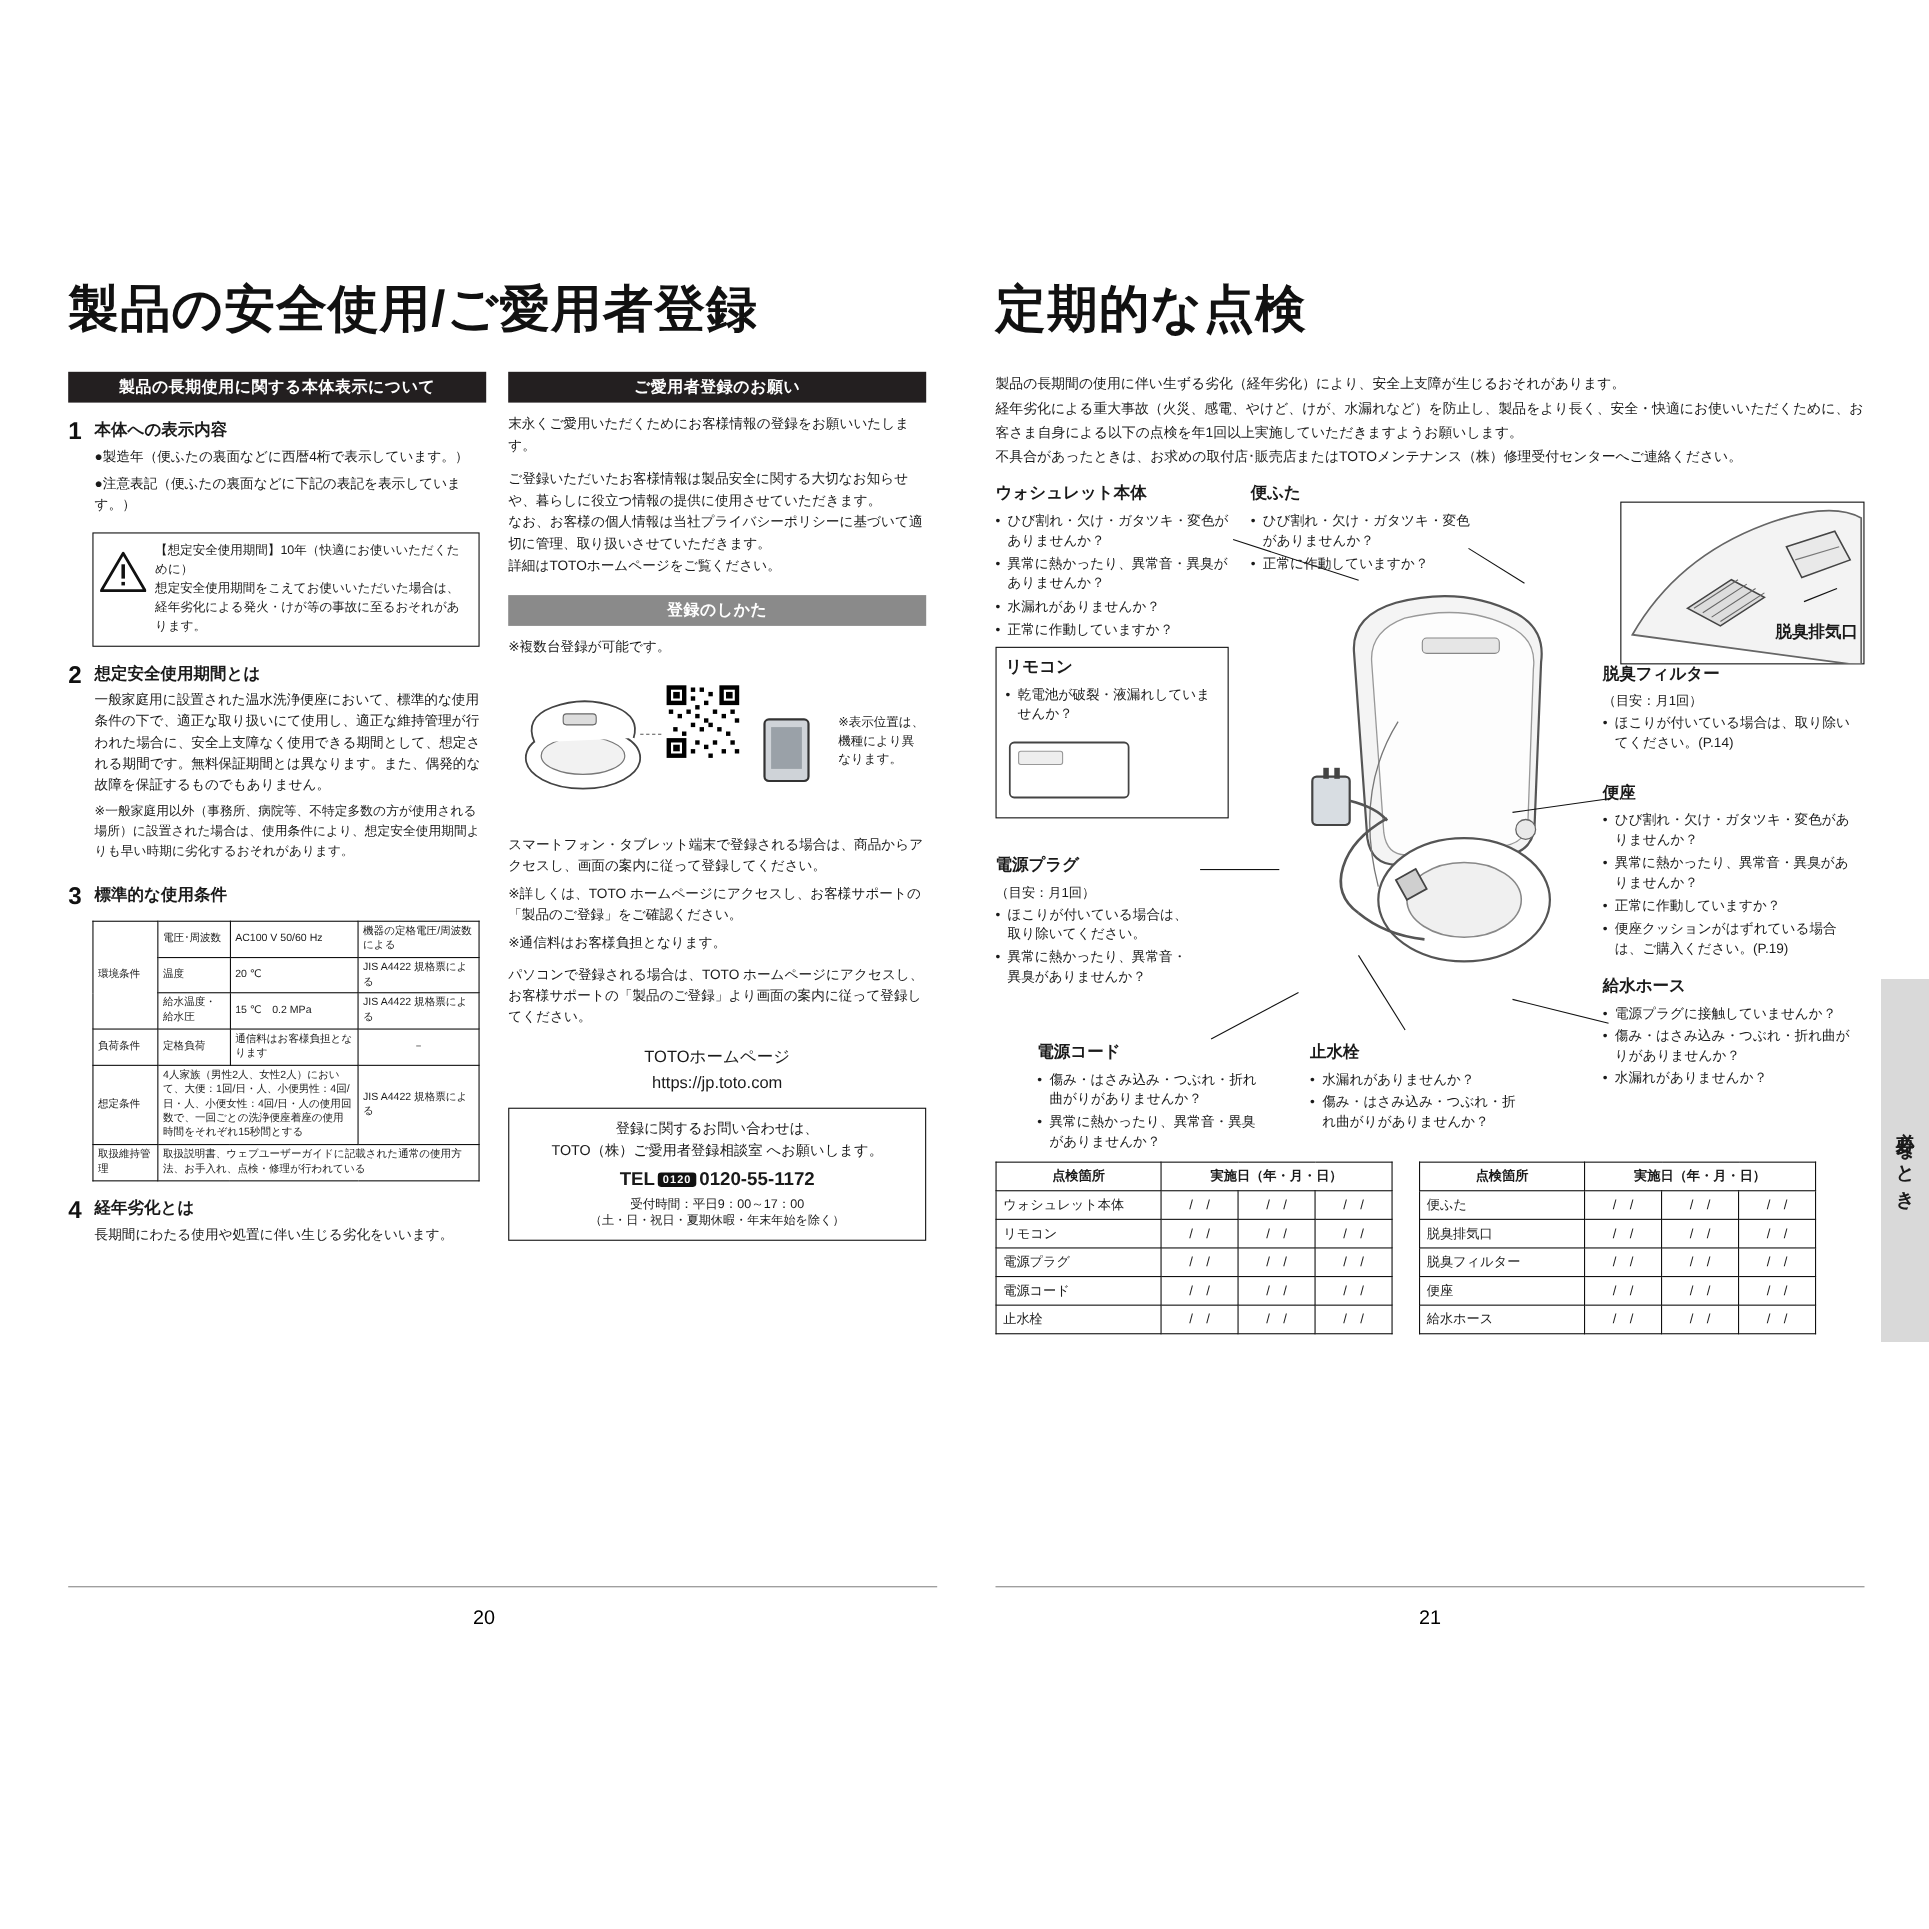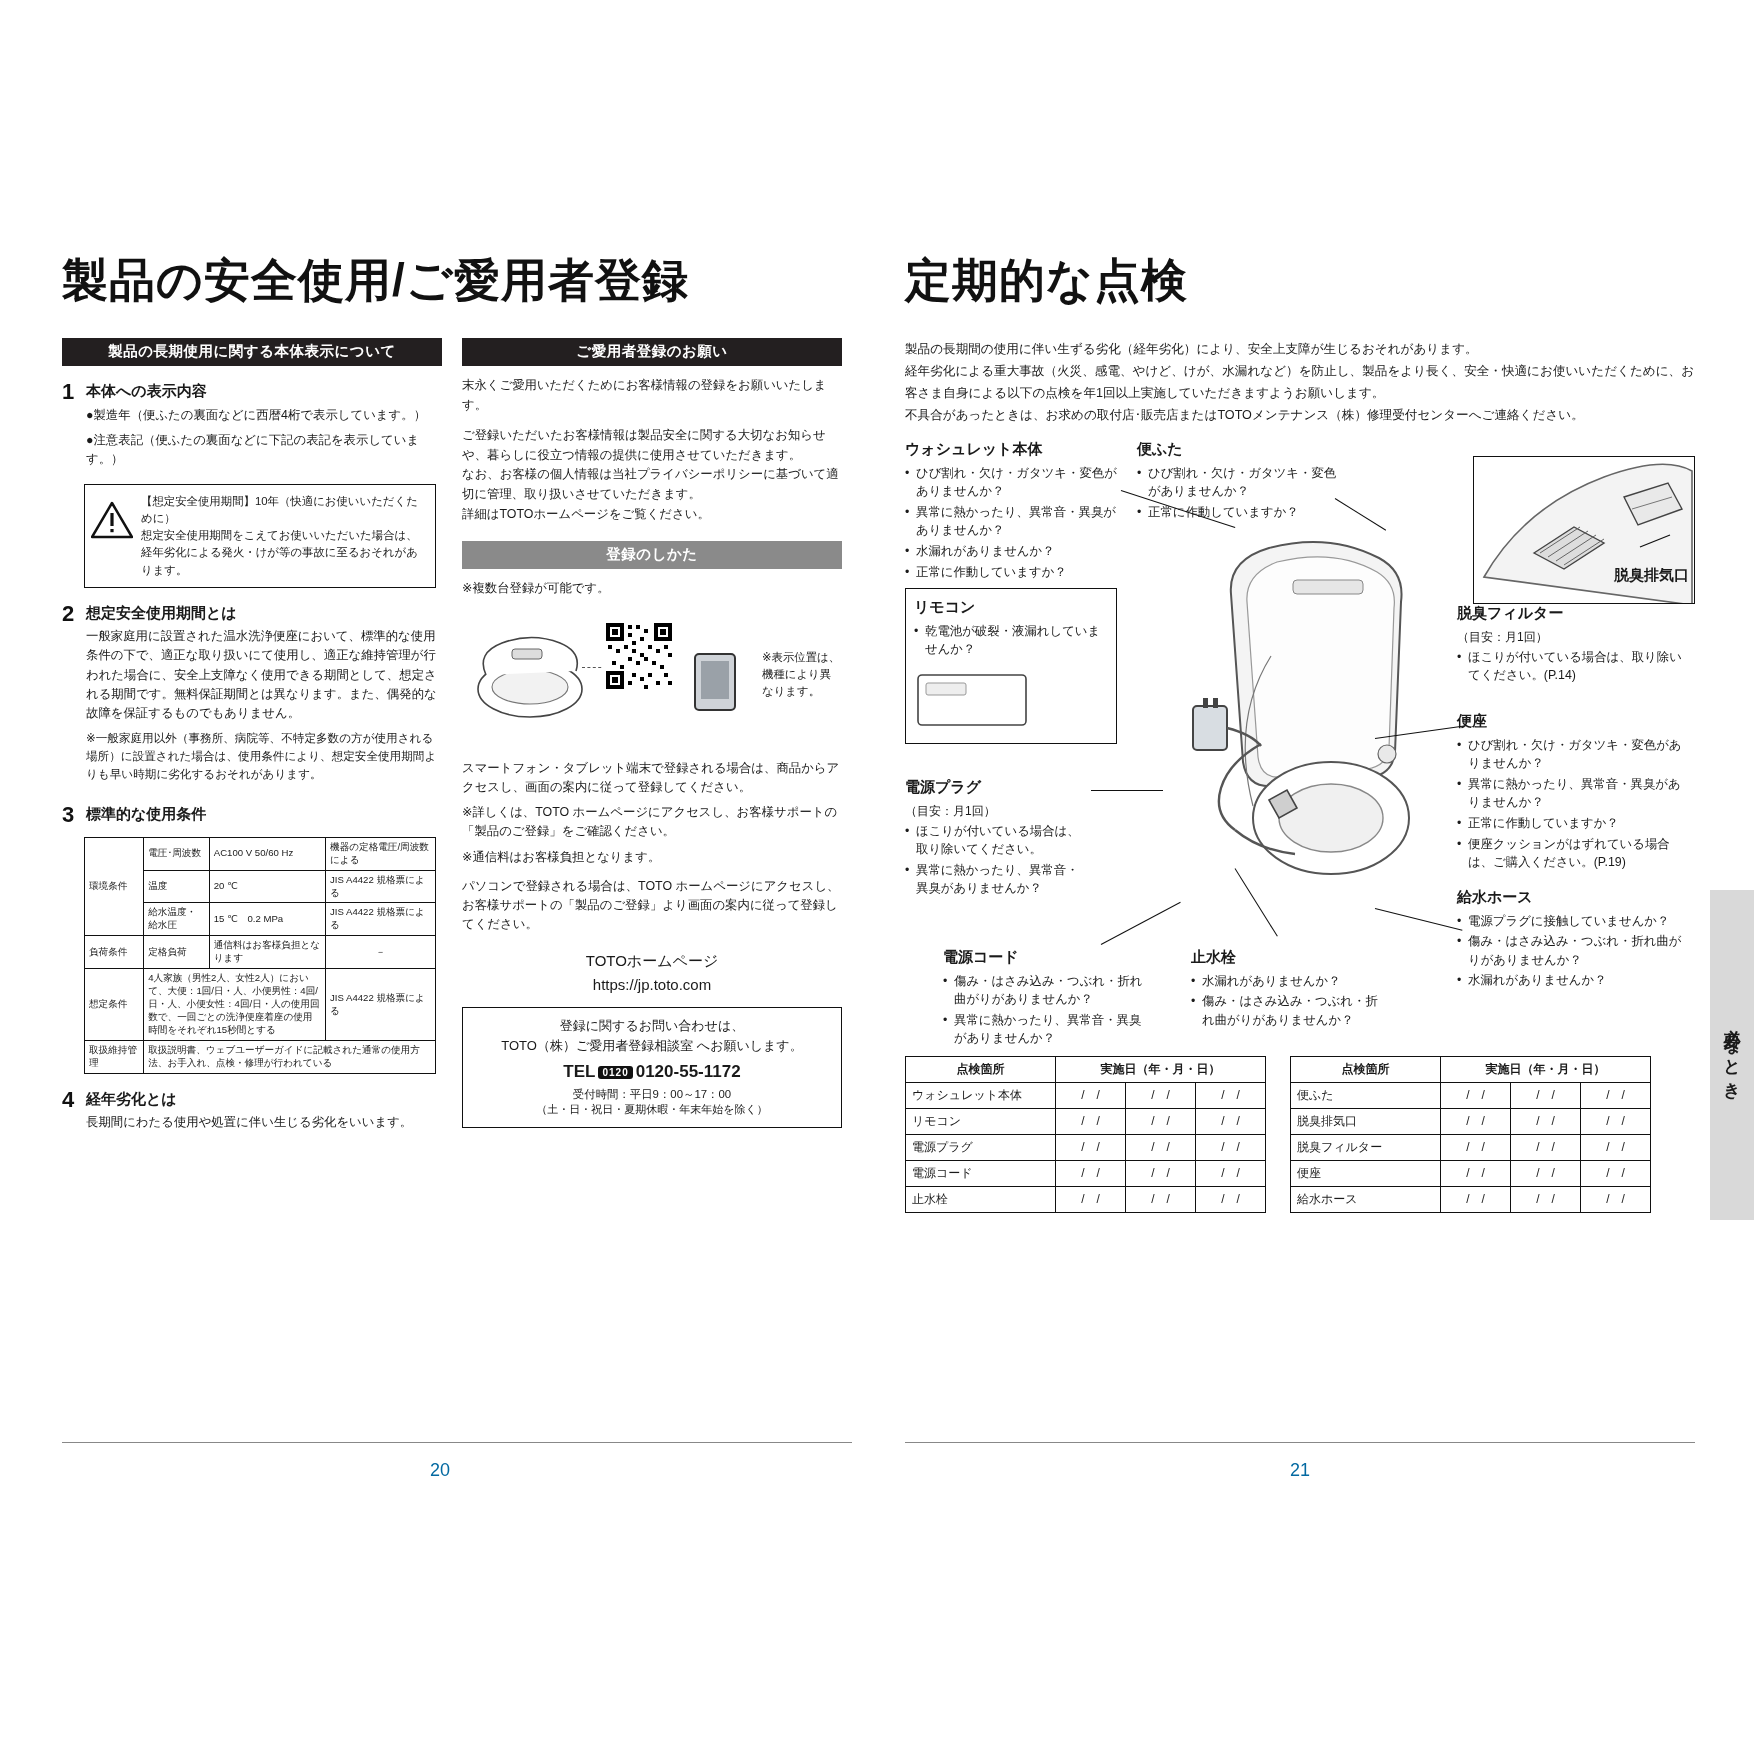--- a/index.html
+++ b/index.html
@@ -140,21 +140,21 @@
     background:#d9d9d9;
   }
   .sidetab span {
     position:absolute; left:50%; top:50%;
     transform:translate(-50%,-50%);
     writing-mode:vertical-rl;
     font-size:17px; font-weight:bold; letter-spacing:4px; color:#1a1a1a;
     white-space:nowrap;
   }
   .footer { position:absolute; top:1460px; width:1754px; }
-  .pg { position:absolute; font-size:18px; color:#0369a1; }
+  .pg { position:absolute; font-size:18px; color:#000000; }
   .pgL { left:430px; } .pgR { left:1290px; }
   .rule { position:absolute; height:1px; background:#888; }
 </style>
 </head>
 <body>
 
 <div class="page">
 
   <div class="left-page">
     <h1 class="bigtitle">製品の安全使用/ご愛用者登録</h1>

